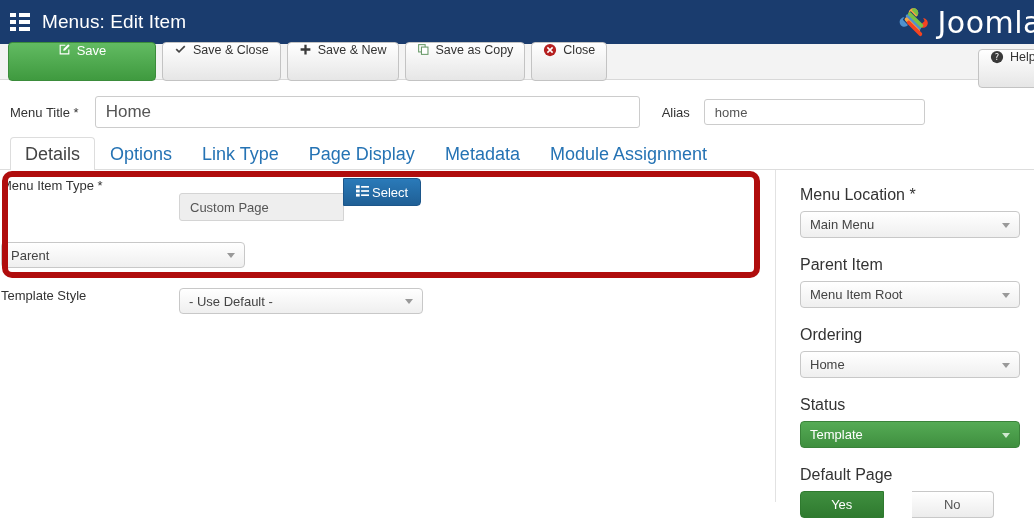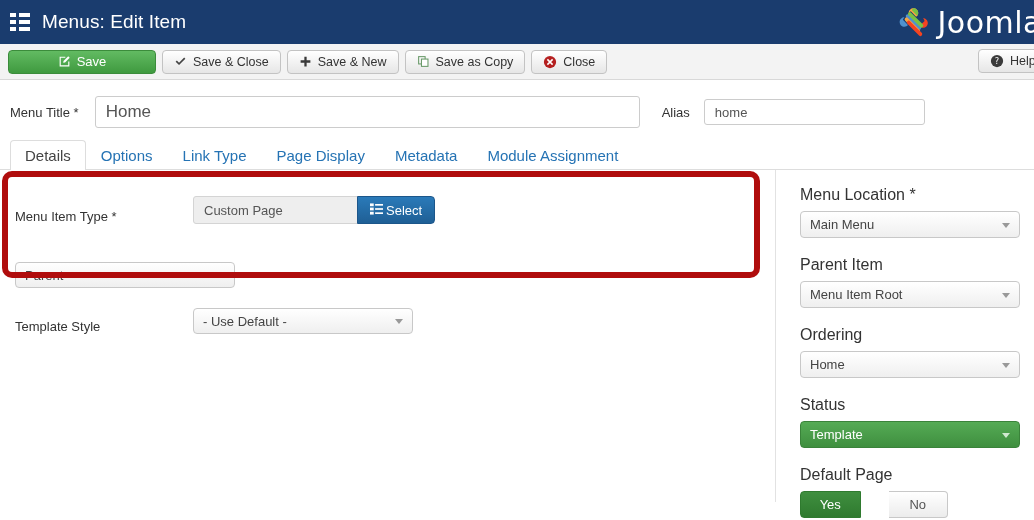--- a/index.html
+++ b/index.html
@@ -53,23 +53,23 @@
   .toolbar {
     height: 36px;
     background: #f3f3f3;
     border-bottom: 1px solid #d8d8d8;
     display: flex;
     align-items: center;
     padding: 0 8px;
     position: relative;
   }
   .btn {
-    height: 24px;
+    height: 39px;
     display: inline-flex;
-    align-items: center;
+    align-items: flex-start;
     gap: 6px;
     padding: 0 11px;
     margin-right: 6px;
     font-size: 12.5px;
     color: #333333;
     background: linear-gradient(to bottom, #ffffff, #e6e6e6);
     border: 1px solid #c3c3c3;
     border-radius: 4px;
     cursor: pointer;
     white-space: nowrap;
@@ -117,21 +117,21 @@
   
   .tabs {
     display: flex;
     align-items: flex-end;
     padding-left: 10px;
     height: 32px;
     border-bottom: 1px solid #dddddd;
     margin-top: 8px;
   }
   .tab {
-    font-size: 15px;
+    font-size: 18px;
     color: #2573b4;
     padding: 7px 14px;
     cursor: pointer;
     line-height: 1;
     border: 1px solid transparent;
     border-bottom: none;
     margin-bottom: -1px;
     border-radius: 4px 4px 0 0;
   }
   .tab.active {
@@ -161,35 +161,36 @@
     width: 758px; height: 107px;
     border: 6px solid #b00d0d;
     border-radius: 10px;
     pointer-events: none;
     z-index: 5;
   }
 
   
   .frow {
     display: flex;
-    align-items: flex-end;
-    padding-left: 15px;
+    align-items: flex-start;
+    padding-left: 1px;
     height: 46px;
   }
   .frow .lbl { width: 178px; flex: none; font-size: 13px; }
   .readonly {
     background: #eeeeee;
     border: 1px solid #d4d4d4;
     border-radius: 3px;
     color: #555555;
     font-size: 13px;
     height: 28px;
     display: flex;
     align-items: center;
     padding: 0 10px;
+    margin-top: 15px;
   }
   .ro-type { width: 165px; border-radius: 3px 0 0 3px; }
   .ro-link { width: 545px; }
   .btn-select {
     height: 28px;
     display: inline-flex;
     align-items: center;
     gap: 3px;
     padding: 0 12px;
     background: linear-gradient(to bottom, #2a7ab9, #1f5f95);
@@ -217,38 +218,38 @@
   }
   .sel::after {
     content: "";
     position: absolute;
     right: 9px; top: 50%;
     margin-top: -2px;
     border-left: 4px solid transparent;
     border-right: 4px solid transparent;
     border-top: 5px solid #999999;
   }
-  .sel-main { width: 220px; }
+  .sel-main { width: 244px; }
   .sel-side { width: 220px; height: 27px; }
   .sel.green {
     background: linear-gradient(to bottom, #55ab55, #3f8f3f);
     border-color: #3a833a;
     color: #ffffff;
   }
   .sel.green::after { border-top-color: #cfe8cf; }
 
   .side-label {
     font-size: 16px;
     color: #333333;
     margin-bottom: 7px;
   }
   .side-group { margin-bottom: 18px; }
 
   
-  .toggle { display: flex; width: 148px; gap: 28px; }
+  .toggle { display: flex; width: 194px; gap: 28px; }
   .toggle div {
     flex: 1;
     height: 27px;
     display: flex;
     align-items: center;
     justify-content: center;
     font-size: 13px;
     border: 1px solid #c8c8c8;
     cursor: pointer;
   }

